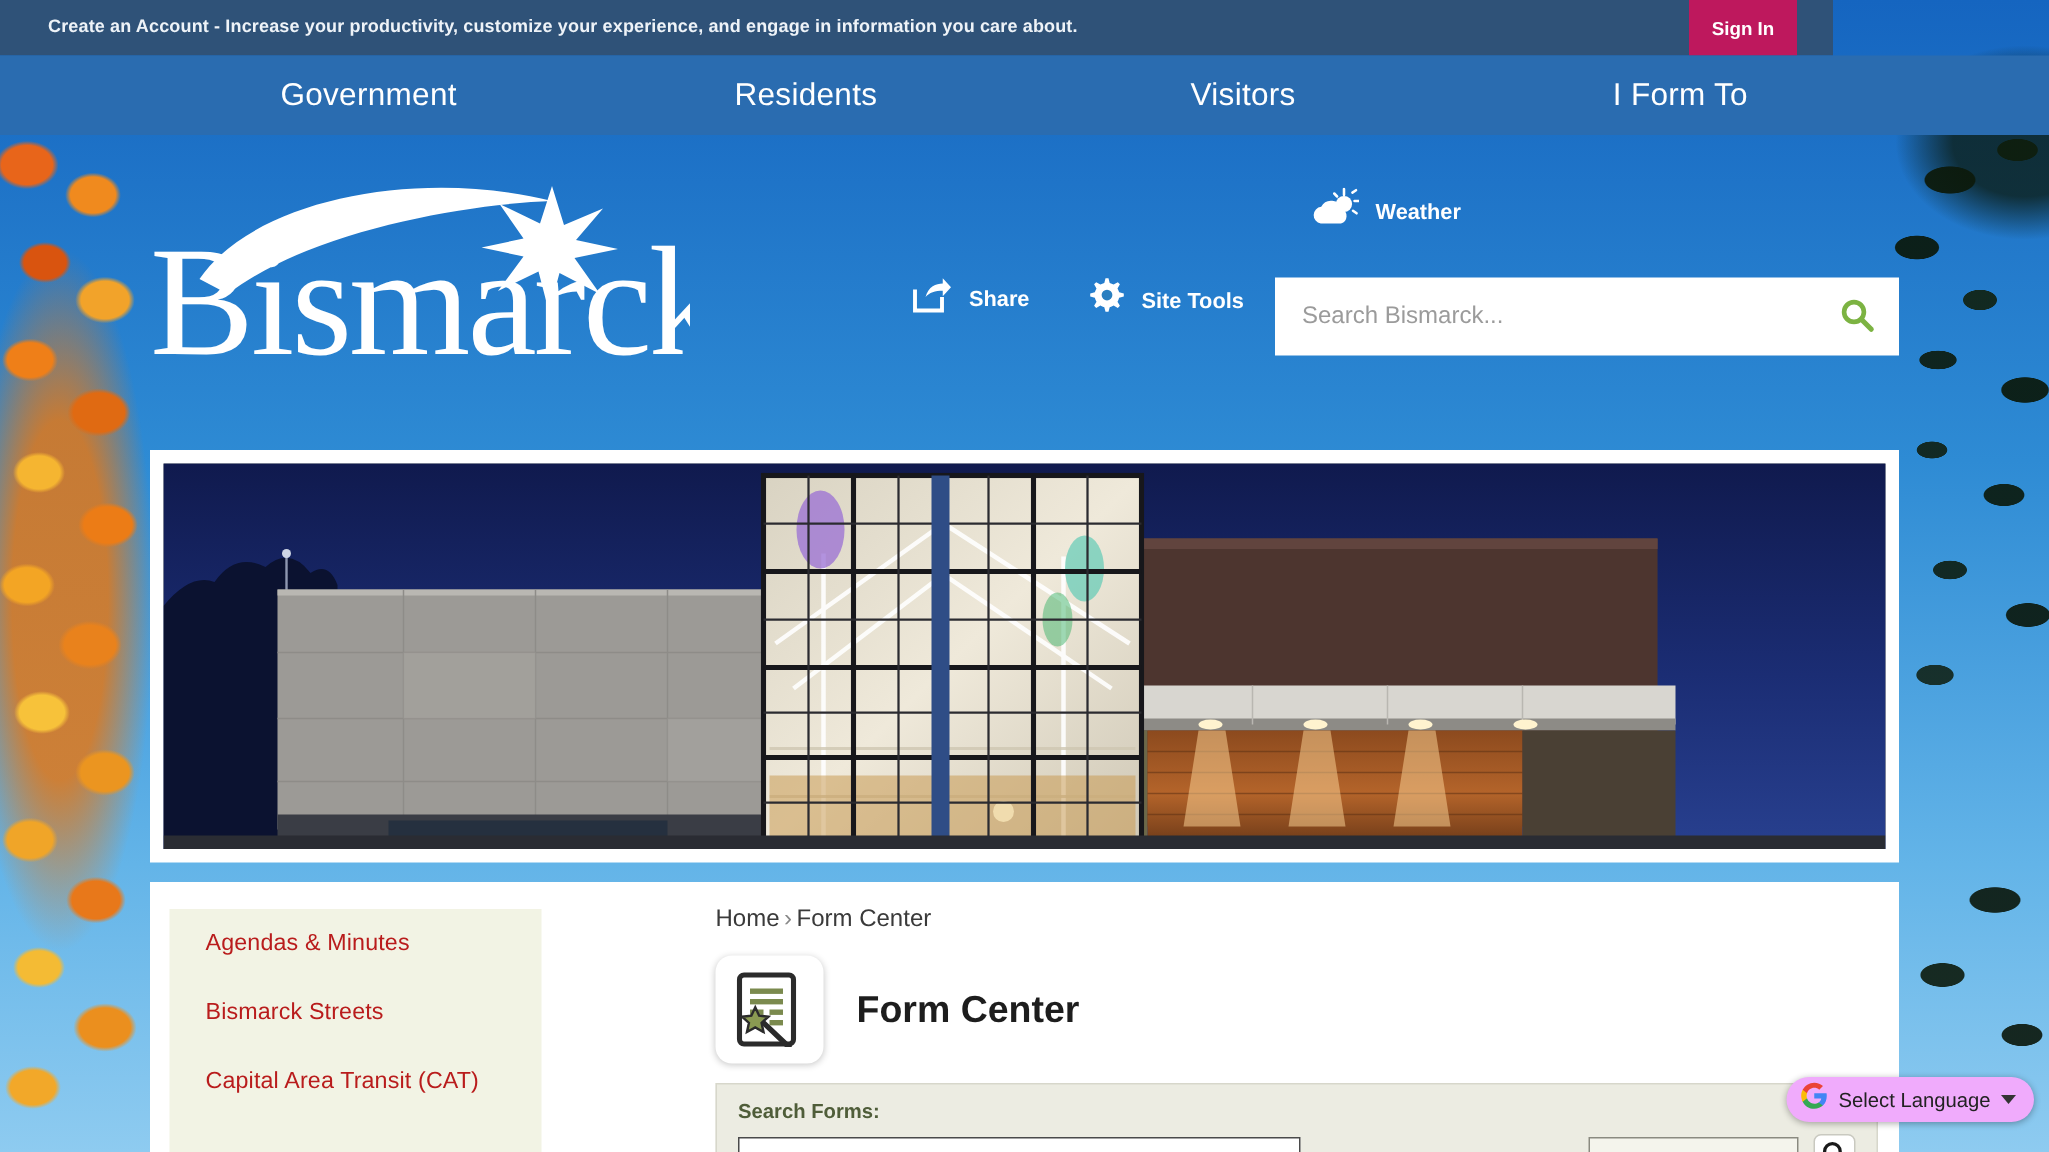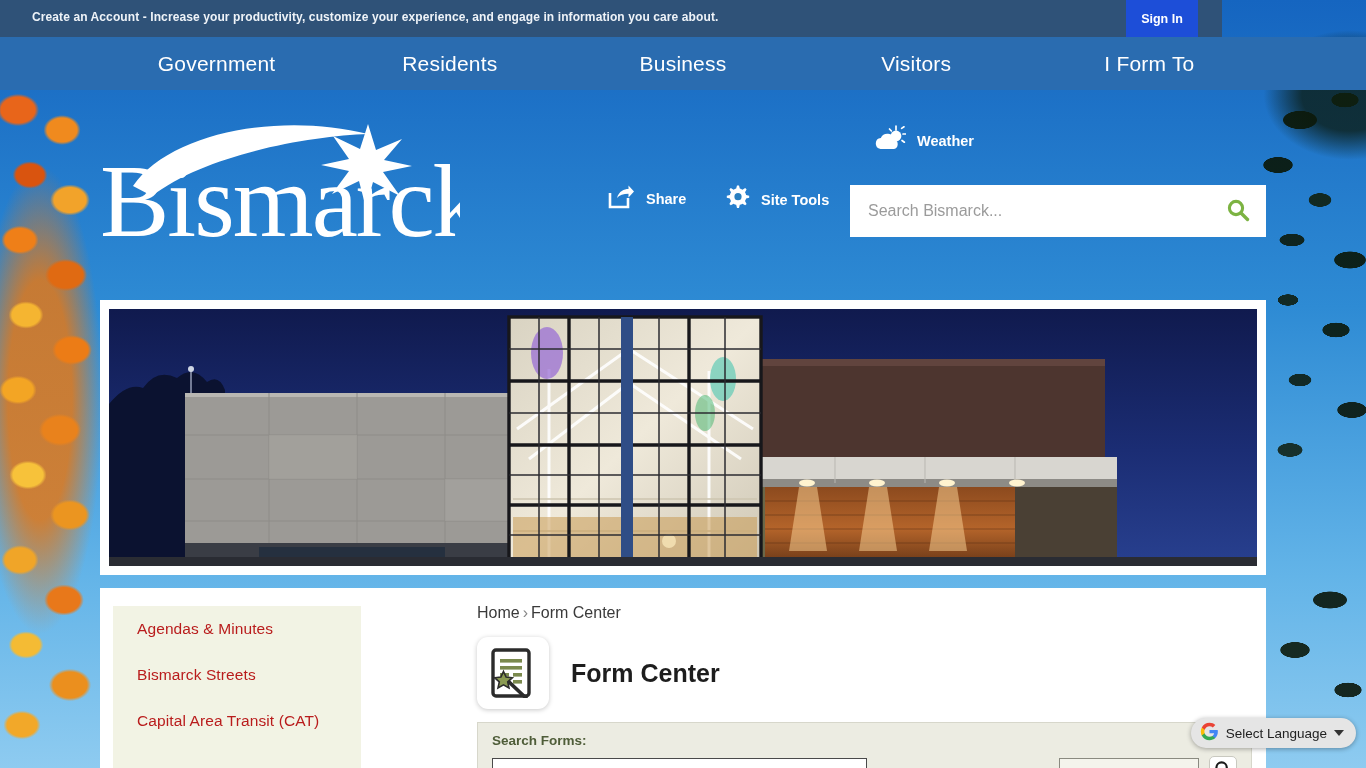--- a/index.html
+++ b/index.html
@@ -61,21 +61,21 @@
     position: absolute; top:0; left:0; width:1222px; height:37px;
     background:#2f5278; color:#fff; z-index: 40;
   }
   #top-bar-msg {
     position:absolute; left:32px; top:10px;
     font-size:12px; font-weight:bold; color:#eef3f8; letter-spacing:.1px;
     white-space:nowrap;
   }
   #sign-in-btn {
     position:absolute; right:24px; top:0; width:72px; height:37px;
-    background:#1d4ed8; color:#fff; font-size:12.5px; font-weight:bold;
+    background:#be185d; color:#fff; font-size:12.5px; font-weight:bold;
     display:flex; align-items:center; justify-content:center; cursor:pointer;
   }
 
   
   #main-nav {
     position:absolute; top:37px; left:0; width:1366px; height:53px;
     background:#2a6cb0; z-index:40;
     display:flex; align-items:center;
   }
   #main-nav .navpad { width:100px; flex:0 0 auto; }
@@ -187,21 +187,21 @@
     margin-left:182px;
   }
   #forms-search-btn {
     width:30px; height:30px; background:#fff; border:1px solid #c9c9c0; border-radius:5px;
     display:flex; align-items:center; justify-content:center; cursor:pointer;
   }
 
   
   #gtranslate {
     position:absolute; right:10px; bottom:20px;
-    height:30px; background:#e5e5e5; border-radius:15px;
+    height:30px; background:#f0abfc; border-radius:15px;
     box-shadow:0 1px 5px rgba(0,0,0,.33);
     display:flex; align-items:center; gap:7px;
     padding:0 12px 0 9px; z-index:60; cursor:pointer;
   }
   #gtranslate .gt-label { font-size:13.5px; color:#222; white-space:nowrap; }
   .chev { width:0;height:0;border-left:5px solid transparent;border-right:5px solid transparent;border-top:6px solid #333; }
 </style>
 </head>
 <body>
 
@@ -209,21 +209,20 @@
 
 <div id="top-bar">
   <div id="top-bar-msg">Create an Account - Increase your productivity, customize your experience, and engage in information you care about.</div>
   <div id="sign-in-btn">Sign In</div>
 </div>
 
 <nav id="main-nav">
   <div class="navpad"></div>
   <div class="nav-item">Government</div>
   <div class="nav-item">Residents</div>
-  <div class="nav-item">Business</div>
   <div class="nav-item">Visitors</div>
   <div class="nav-item">I Form To</div>
   <div class="navtail"></div>
 </nav>
 
 <header id="site-header">
 
   <a id="logo">
     <svg viewBox="0 0 360 150" xmlns="http://www.w3.org/2000/svg">
 

